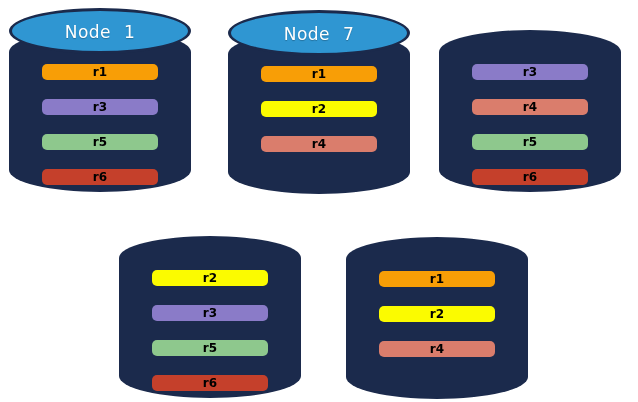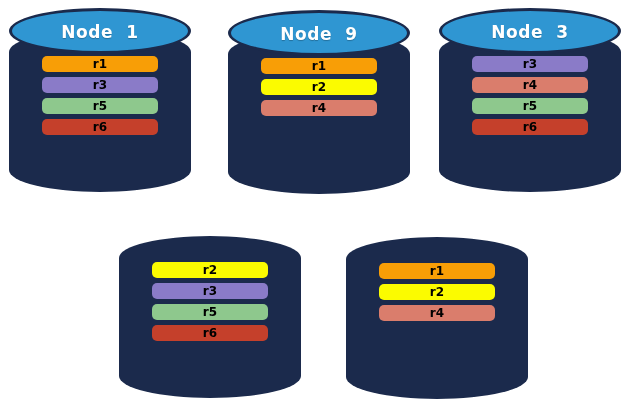--- a/index.html
+++ b/index.html
@@ -49,35 +49,35 @@
     box-sizing:border-box;
     background:var(--top-color);
     border:3px solid var(--body-color);
     border-radius:50%;
     display:flex;
     align-items:center;
     justify-content:center;
   }
   .node-title{
     color:var(--title-color);
-    font-weight:bold;
+    font-weight:normal;
     font-size:17px;
     letter-spacing:0.5px;
     word-spacing:7px;
     padding-top:1px;
     text-shadow:0 1px 1px rgba(0,0,0,0.25);
   }
   .bars{
     position:absolute;
     left:33px;
-    top:48px;
+    top:56px;
     width:116px;
     display:flex;
     flex-direction:column;
-    gap:5px;
+    gap:19px;
   }
   .bar{
     height:16px;
     border-radius:5px;
     display:flex;
     align-items:center;
     justify-content:center;
     color:var(--bar-text);
     font-weight:bold;
     font-size:12px;
@@ -97,33 +97,30 @@
       <div class="bars">
         <div class="bar" style="background: rgb(248, 158, 6);">r1</div>
         <div class="bar" style="background: rgb(138, 123, 200);">r3</div>
         <div class="bar" style="background: rgb(142, 200, 141);">r5</div>
         <div class="bar" style="background: rgb(197, 64, 43);">r6</div>
       </div>
     </div>
     <div class="node pos2">
       <div class="cyl-body"></div>
       <div class="cyl-top">
-        <span class="node-title">Node 9</span>
+        <span class="node-title">Node 7</span>
       </div>
       <div class="bars">
         <div class="bar" style="background: rgb(248, 158, 6);">r1</div>
         <div class="bar" style="background: rgb(251, 251, 0);">r2</div>
         <div class="bar" style="background: rgb(218, 125, 108);">r4</div>
       </div>
     </div>
     <div class="node pos3">
       <div class="cyl-body"></div>
-      <div class="cyl-top">
-        <span class="node-title">Node 3</span>
-      </div>
       <div class="bars">
         <div class="bar" style="background: rgb(138, 123, 200);">r3</div>
         <div class="bar" style="background: rgb(218, 125, 108);">r4</div>
         <div class="bar" style="background: rgb(142, 200, 141);">r5</div>
         <div class="bar" style="background: rgb(197, 64, 43);">r6</div>
       </div>
     </div>
     <div class="node pos4">
       <div class="cyl-body"></div>
       <div class="bars">

